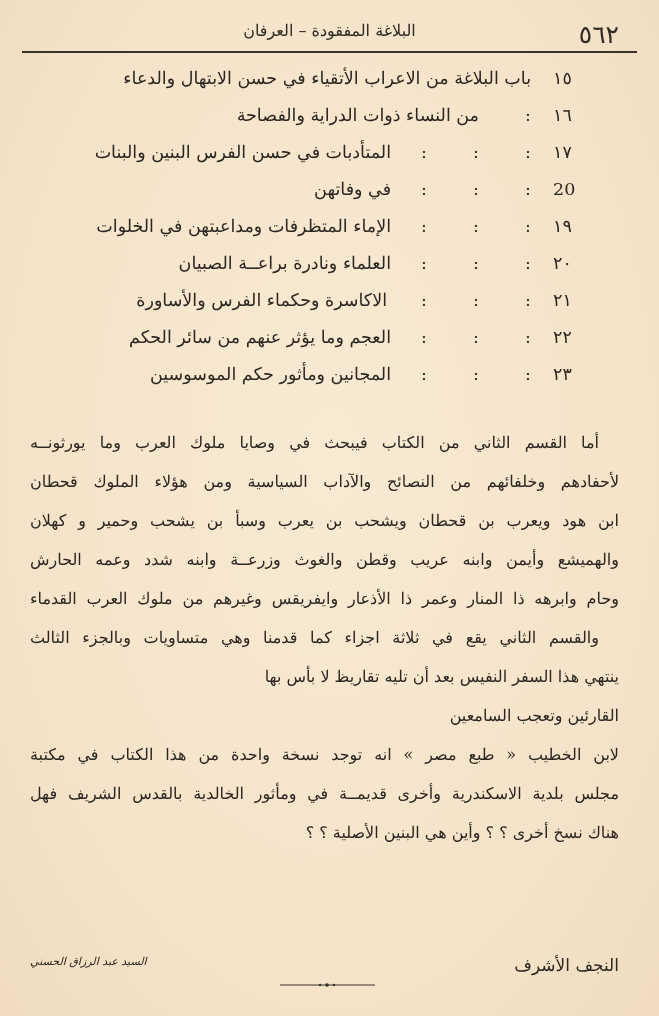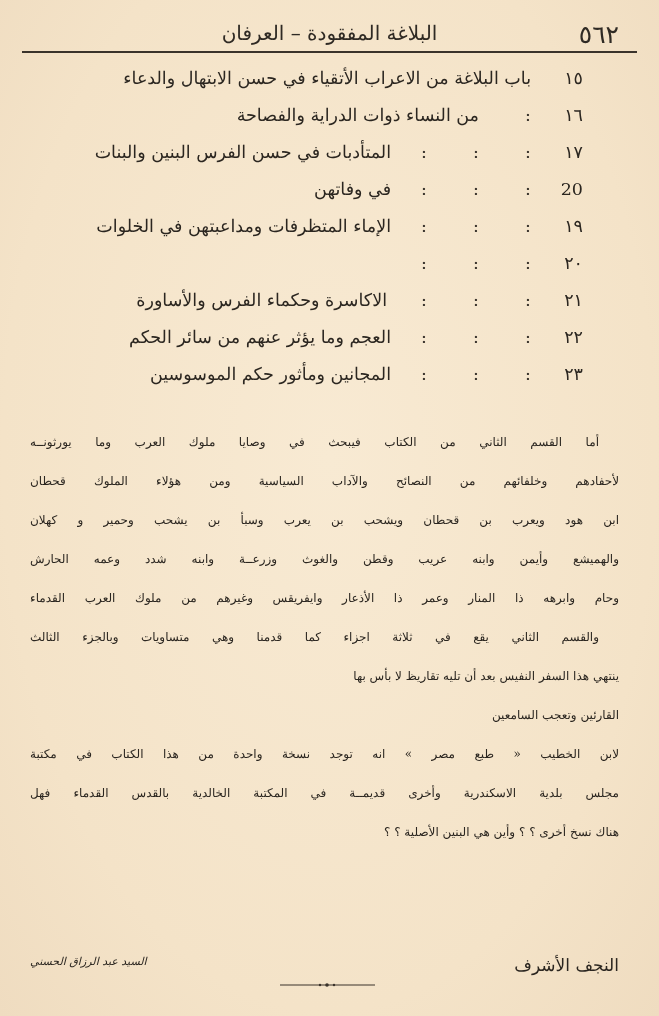--- a/index.html
+++ b/index.html
@@ -7,32 +7,32 @@
     width:659px; height:1016px; overflow:hidden;
     background:#f6e7cf;
     font-family:"DejaVu Serif", serif;
     color:#2b2620;
     position:relative;
   }
   .page { position:absolute; left:0; top:0; width:659px; height:1016px;
     background: radial-gradient(ellipse at 50% 45%, #f8ead3 0%, #f4e3c8 70%, #efdcc0 100%); }
   .header { position:absolute; top:18px; left:22px; right:22px; height:30px; direction:rtl; }
   .page-num { position:absolute; right:18px; top:2px; font-size:25px; color:#2f2a24; }
-  .running-title { position:absolute; left:0; right:0; text-align:center; top:3px; font-size:20px; color:#2f2a24; }
+  .running-title { position:absolute; left:0; right:0; text-align:center; top:3px; font-size:16px; color:#2f2a24; }
   .rule { position:absolute; top:51px; left:22px; right:160px; border-top:2px solid #3a332b; }
   .rule2 { position:absolute; top:51px; left:140px; right:22px; border-top:2px solid #3a332b; }
   .list { position:absolute; top:60px; left:80px; right:40px; direction:rtl; }
   .row { position:relative; height:37px; font-size:17.5px; line-height:37px; white-space:nowrap; }
-  .row .num { position:absolute; right:36px; width:30px; text-align:right; }
+  .row .num { position:absolute; right:36px; width:30px; text-align:left; }
   .row .c1 { position:absolute; right:88px; }
   .row .c2 { position:absolute; right:140px; }
   .row .c3 { position:absolute; right:192px; }
   .row .txt { position:absolute; }
   .body-text { position:absolute; top:423px; left:30px; right:40px; direction:rtl; }
-  .line { height:39px; line-height:39px; font-size:12px; white-space:nowrap; text-align:justify; }
+  .line { height:39px; line-height:39px; font-size:16px; white-space:nowrap; text-align:justify; }
   .line.indent { padding-right:20px; }
   .line.just { text-align-last:justify; }
   .sig-row { position:absolute; top:955px; left:30px; right:40px; height:30px; direction:rtl; font-size:17px; }
   .sig-place { position:absolute; right:0; top:0; }
   .sig-name { position:absolute; left:0; top:0; font-style:italic; font-size:11px; }
   .ornament { position:absolute; top:983px; left:280px; width:95px; height:4px; }
 </style>
 </head>
 <body>
 
@@ -73,20 +73,21 @@
         <span class="c1">:</span>
         <span class="c2">:</span>
         <span class="c3">:</span>
         <span class="txt" style="right:228px">الإماء المتظرفات ومداعبتهن في الخلوات</span>
       </div>
       <div class="row">
         <span class="num">٢٠</span>
         <span class="c1">:</span>
         <span class="c2">:</span>
         <span class="c3">:</span>
+        <span class="txt" style="right:228px">العلماء ونادرة براعــة الصبيان</span>
       </div>
       <div class="row">
         <span class="num">٢١</span>
         <span class="c1">:</span>
         <span class="c2">:</span>
         <span class="c3">:</span>
         <span class="txt" style="right:232px">الاكاسرة وحكماء الفرس والأساورة</span>
       </div>
       <div class="row">
         <span class="num">٢٢</span>
@@ -107,21 +108,21 @@
   <div class="body-text" id="body">
       <div class="line indent just">أما القسم الثاني من الكتاب فيبحث في وصايا ملوك العرب وما يورثونــه</div>
       <div class="line just">لأحفادهم وخلفائهم من النصائح والآداب السياسية ومن هؤلاء الملوك قحطان</div>
       <div class="line just">ابن هود ويعرب بن قحطان ويشحب بن يعرب وسبأ بن يشحب وحمير و كهلان</div>
       <div class="line just">والهميشع وأيمن وابنه عريب وقطن والغوث وزرعــة وابنه شدد وعمه الحارش</div>
       <div class="line just">وحام وابرهه ذا المنار وعمر ذا الأذعار وايفريقس وغيرهم من ملوك العرب القدماء</div>
       <div class="line indent just">والقسم الثاني يقع في ثلاثة اجزاء كما قدمنا وهي متساويات وبالجزء الثالث</div>
       <div class="line">ينتهي هذا السفر النفيس بعد أن تليه تقاريظ لا بأس بها</div>
       <div class="line">القارئين وتعجب السامعين</div>
       <div class="line just">لابن الخطيب « طبع مصر » انه توجد نسخة واحدة من هذا الكتاب في مكتبة</div>
-      <div class="line just">مجلس بلدية الاسكندرية وأخرى قديمــة في المكتبة الخالدية بالقدس القدماء فهل</div>
+      <div class="line just">مجلس بلدية الاسكندرية وأخرى قديمــة في ومأثور الخالدية بالقدس الشريف فهل</div>
       <div class="line">هناك نسخ أخرى ؟ ؟ وأين هي البنين الأصلية ؟ ؟</div>
     </div>
 
   <div class="sig-row">
     <span class="sig-place">النجف الأشرف</span>
     <span class="sig-name">السيد عبد الرزاق الحسني</span>
   </div>
   <svg class="ornament" viewBox="0 0 95 4">
     <line x1="0" y1="2" x2="95" y2="2" stroke="#3a332b" stroke-width="1"></line>
     <circle cx="47" cy="2" r="1.8" fill="#3a332b"></circle>

